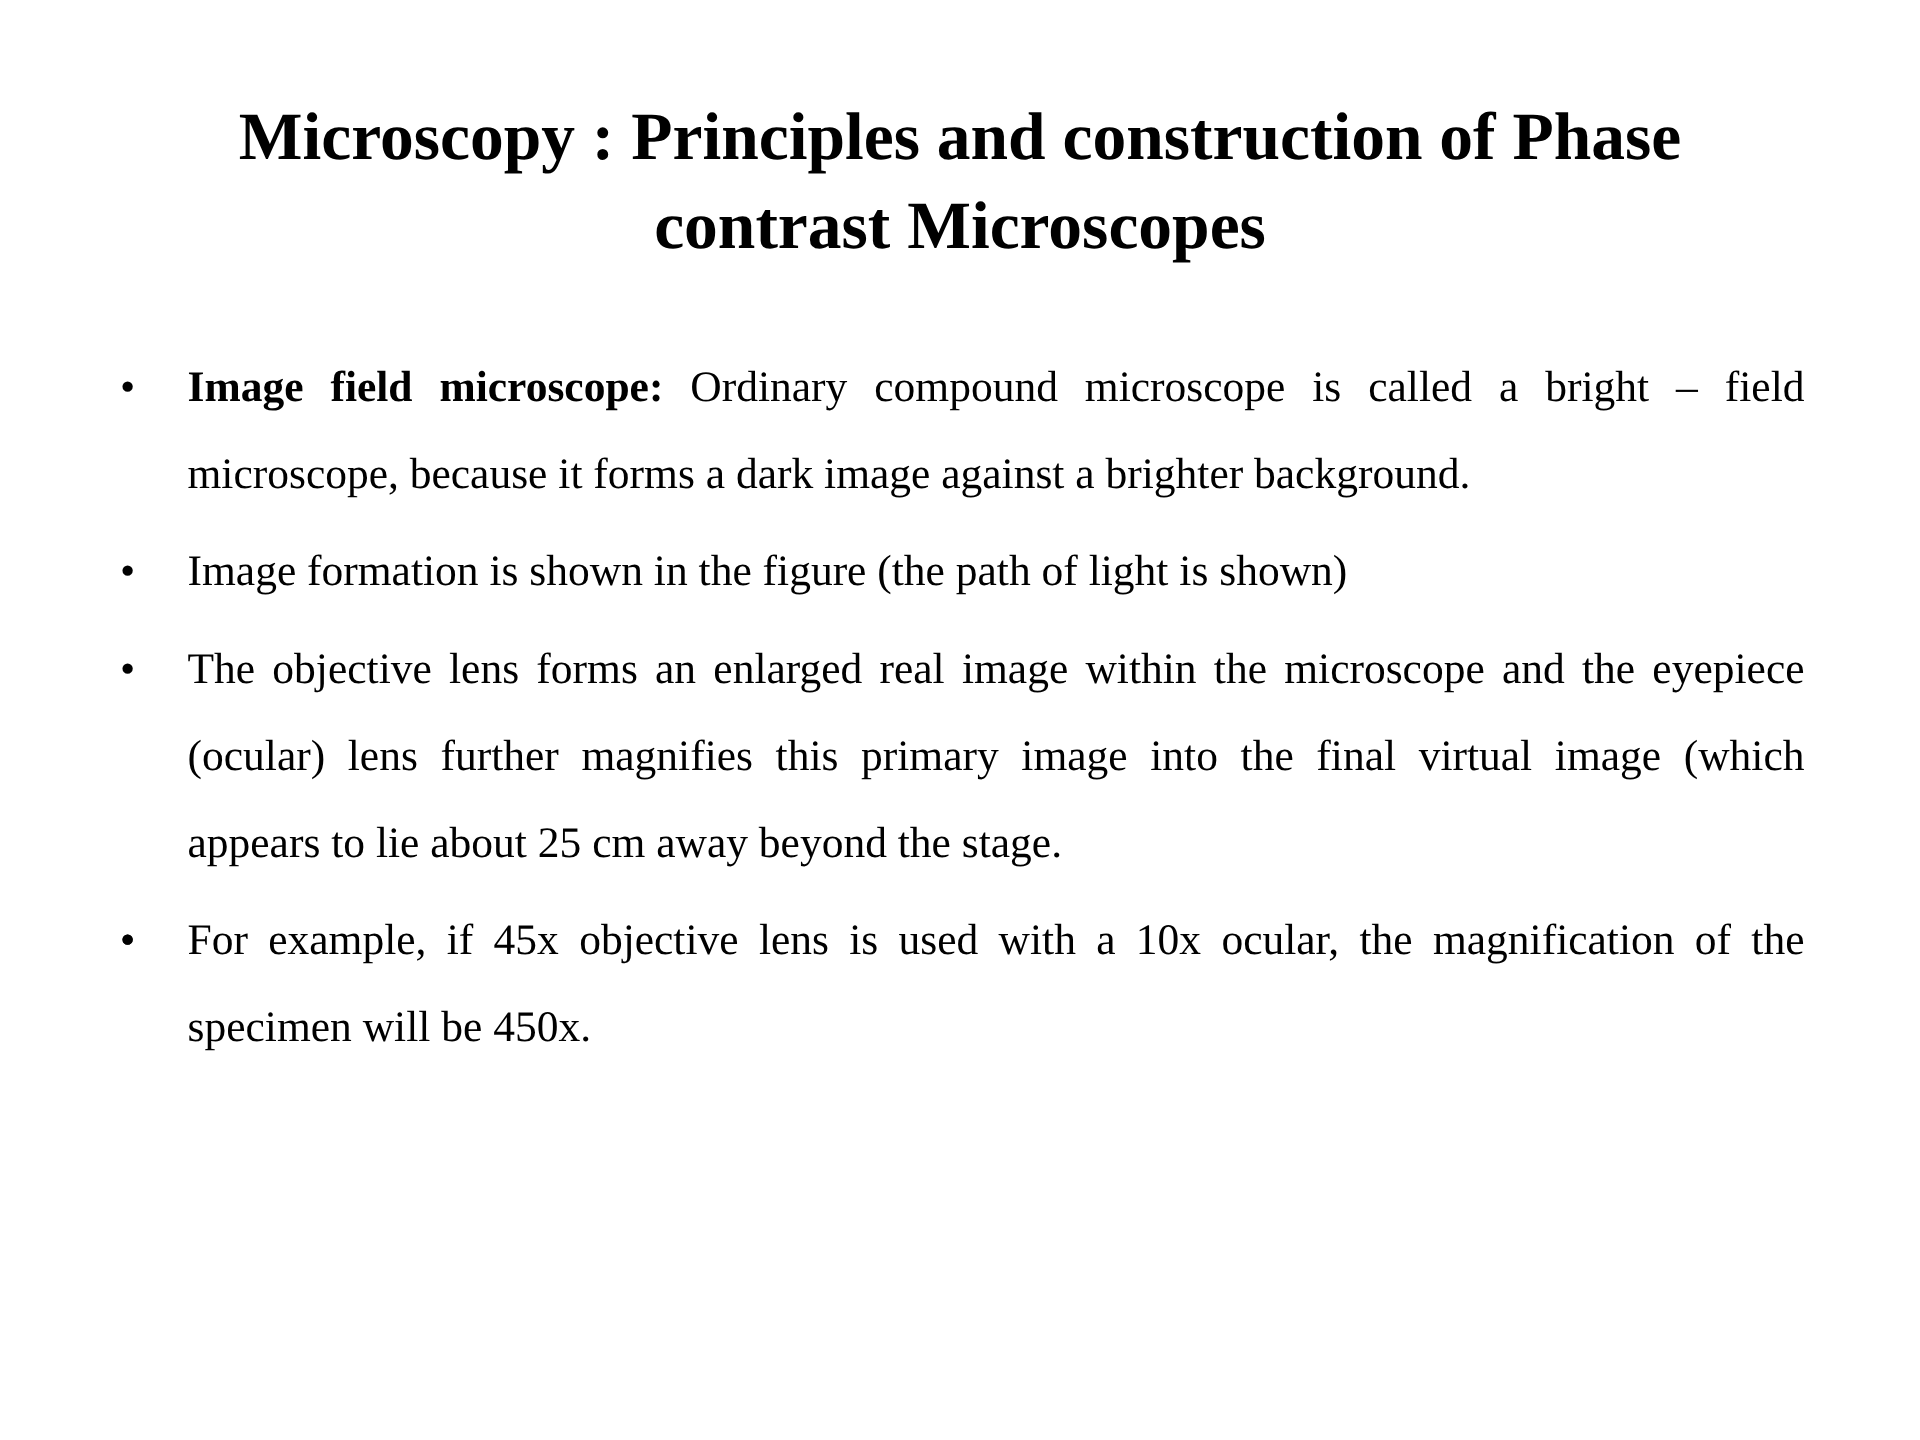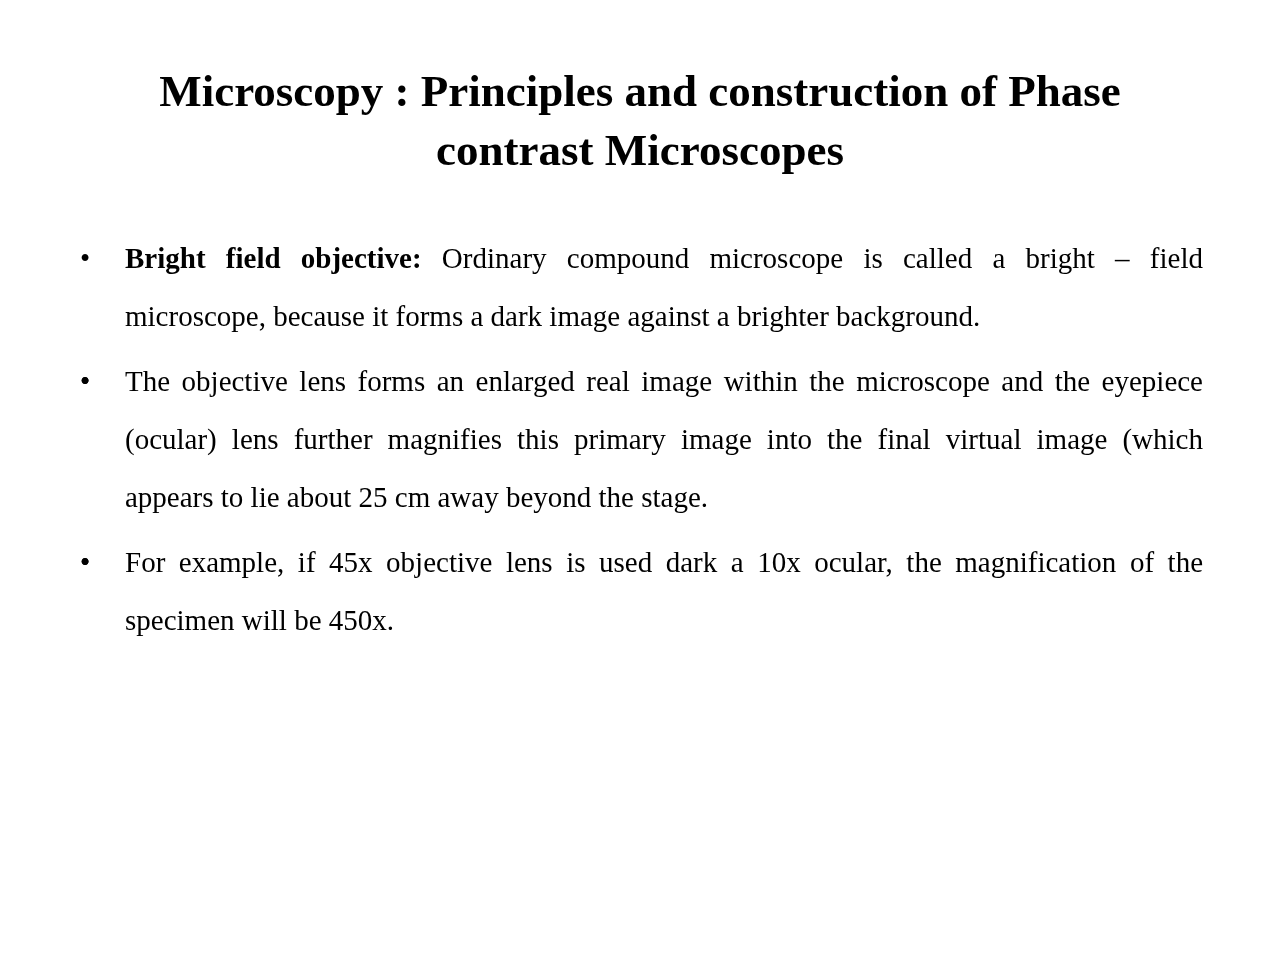--- a/index.html
+++ b/index.html
@@ -51,34 +51,34 @@
 </head>
 <body>
 
 <div class="slide">
 
   <h1 class="slide-title">Microscopy : Principles and construction of Phase contrast Microscopes</h1>
 
   <ul class="bullet-list">
 
     <li class="bullet-item">
-      <span class="bullet-marker">•</span><span class="bullet-lead">Bright field objective:</span><span> Ordinary compound microscope is called a bright – field microscope, because it forms a dark image against a brighter background.</span>
+      <span class="bullet-marker">•</span><span class="bullet-lead">Image field microscope:</span><span> Ordinary compound microscope is called a bright – field microscope, because it forms a dark image against a brighter background.</span>
     </li>
 
     <li class="bullet-item">
-      <span class="bullet-marker">•</span><span class="bullet-lead"></span>
+      <span class="bullet-marker">•</span><span class="bullet-lead"></span><span>Image formation is shown in the figure (the path of light is shown)</span>
     </li>
 
     <li class="bullet-item">
       <span class="bullet-marker">•</span><span class="bullet-lead"></span><span>The objective lens forms an enlarged real image within the microscope and the eyepiece (ocular) lens further magnifies this primary image into the final virtual image (which appears to lie about 25 cm away beyond the stage.</span>
     </li>
 
     <li class="bullet-item">
       <span class="bullet-marker">•</span><span class="bullet-lead"></span>
     </li>
 
     <li class="bullet-item">
-      <span class="bullet-marker">•</span><span class="bullet-lead"></span><span>For example, if 45x objective lens is used dark a 10x ocular, the magnification of the specimen will be 450x.</span>
+      <span class="bullet-marker">•</span><span class="bullet-lead"></span><span>For example, if 45x objective lens is used with a 10x ocular, the magnification of the specimen will be 450x.</span>
     </li>
 
   </ul>
 
 </div>
 
 </body></html>

